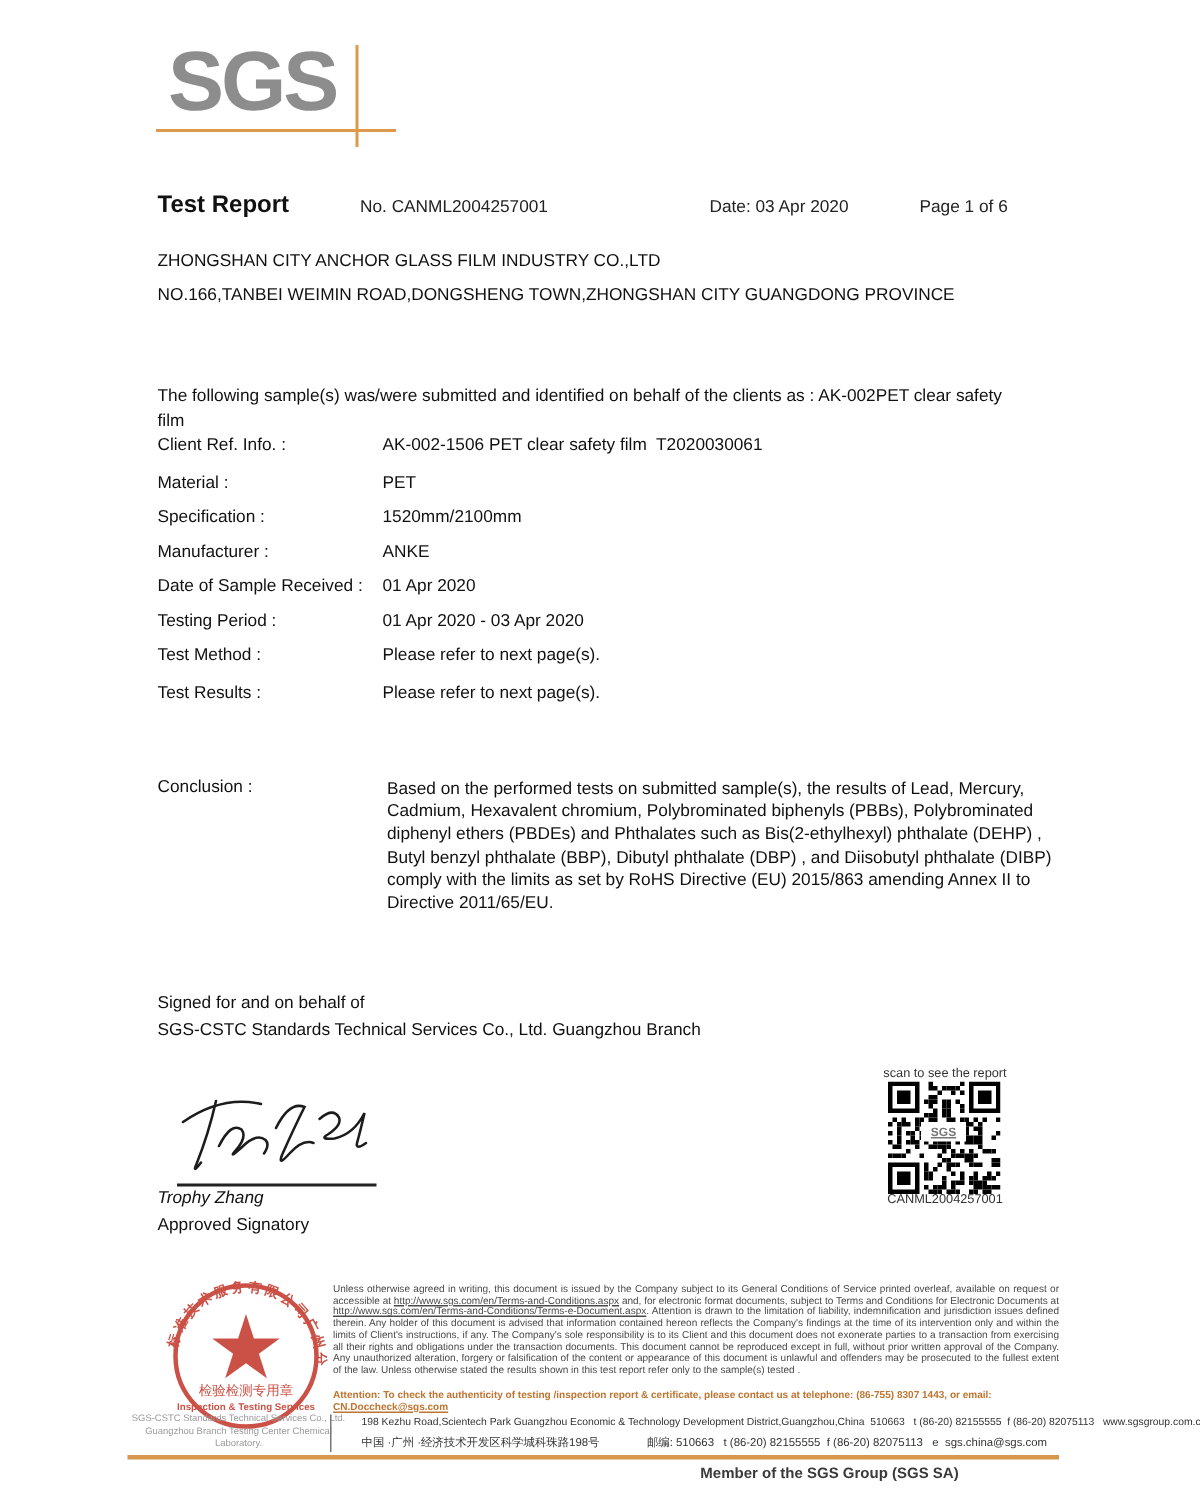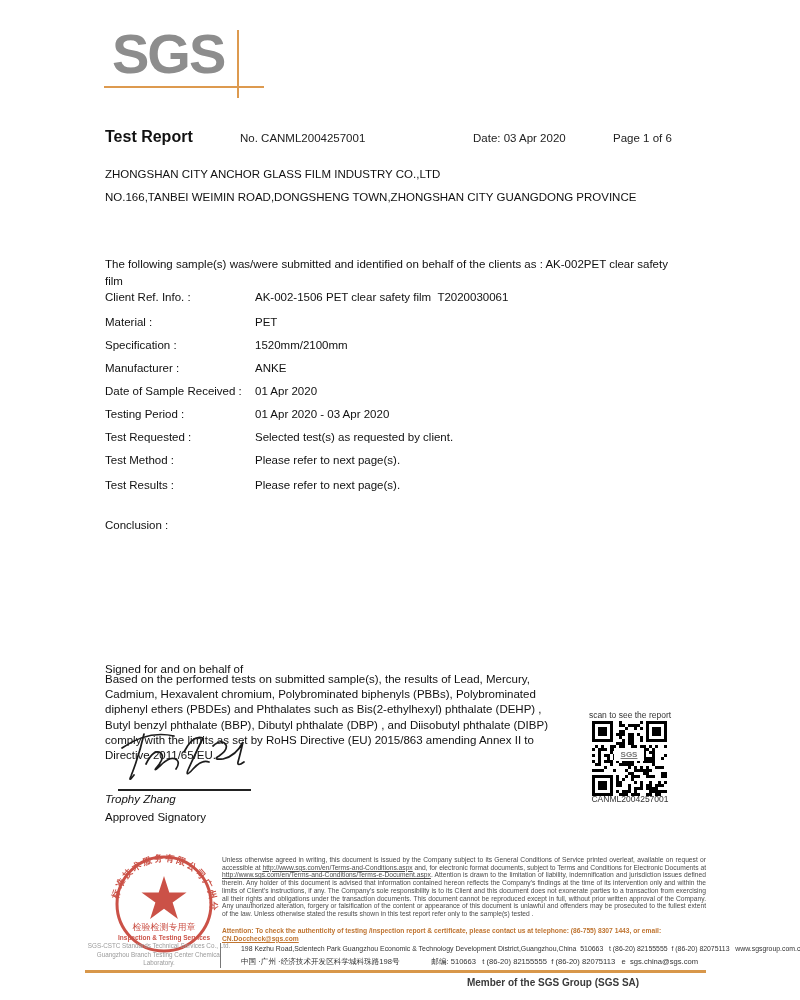--- a/index.html
+++ b/index.html
@@ -24,21 +24,21 @@
 
   .sample-intro{left:105px;top:256px;width:580px;font-size:11.5px;line-height:17px;color:#111;}
 
   
   .fields{left:105px;top:291px;width:600px;}
   .frow{display:flex;height:23px;align-items:flex-start;font-size:11.5px;color:#111;}
   .frow .lbl{width:150px;flex:0 0 150px;}
   .frow .val{white-space:pre;}
   .frow.gap{margin-top:2px;}
 
-  .conclusion-row{left:105px;top:519px;width:600px;display:flex;font-size:11.5px;color:#111;flex-direction:column;}
+  .conclusion-row{left:105px;top:519px;width:600px;display:flex;font-size:11.5px;color:#111;}
   .conclusion-row .lbl{width:153px;flex:0 0 153px;}
   .conclusion-row .txt{width:447px;line-height:15.2px;}
 
   
   .signed-block{left:105px;top:661px;width:480px;font-size:11.5px;line-height:17.5px;color:#111;}
   .sig-script{left:116px;top:722px;}
   .sig-underline{left:118px;top:789px;width:133px;height:2px;background:#222;}
   .sig-name{left:105px;top:793px;font-size:11.5px;color:#111;font-style:italic;}
   .sig-role{left:105px;top:811px;font-size:11.5px;color:#111;}
 
@@ -105,40 +105,37 @@
     </div>
   <div class="frow">
       <span class="lbl">Date of Sample Received :</span>
       <span class="val">01 Apr 2020</span>
     </div>
   <div class="frow">
       <span class="lbl">Testing Period :</span>
       <span class="val">01 Apr 2020 - 03 Apr 2020</span>
     </div>
   <div class="frow">
-      <span class="lbl">Test Requested :</span>
-      <span class="val">Selected test(s) as requested by client.</span>
-    </div>
-  <div class="frow">
       <span class="lbl">Test Method :</span>
       <span class="val">Please refer to next page(s).</span>
     </div>
   <div class="frow gap">
       <span class="lbl">Test Results :</span>
       <span class="val">Please refer to next page(s).</span>
     </div>
 </div>
 
 <div class="abs conclusion-row">
   <span class="lbl">Conclusion :</span>
   <span class="txt">Based on the performed tests on submitted sample(s), the results of Lead, Mercury, Cadmium, Hexavalent chromium, Polybrominated biphenyls (PBBs), Polybrominated diphenyl ethers (PBDEs) and Phthalates such as Bis(2-ethylhexyl) phthalate (DEHP) , Butyl benzyl phthalate (BBP), Dibutyl phthalate (DBP) , and Diisobutyl phthalate (DIBP) comply with the limits as set by RoHS Directive (EU) 2015/863 amending Annex II to Directive 2011/65/EU.</span>
 </div>
 
 <div class="abs signed-block">
   <div>Signed for and on behalf of</div>
+  <div>SGS-CSTC Standards Technical Services Co., Ltd. Guangzhou Branch</div>
 </div>
 
 <div class="abs sig-script">
   <svg width="150" height="68" viewBox="0 0 150 68">
     <g fill="none" stroke="#1c1c1c" stroke-width="1.7" stroke-linecap="round">
       <path d="M6 26 Q32 8 58 14"></path>
       <path d="M28 12 Q23 34 15 54 Q12 61 18 53"></path>
       <path d="M30 42 Q38 26 45 31 Q49 36 41 45 Q36 51 45 43 Q55 33 61 38 Q64 41 60 47"></path>
       <path d="M68 30 Q77 12 87 16 Q80 30 72 48 Q69 56 77 47 Q86 37 93 40"></path>
       <path d="M97 24 Q106 16 110 23 Q112 28 103 34 Q96 38 107 37 Q120 34 127 20 Q124 33 122 40 Q121 45 128 40"></path>

